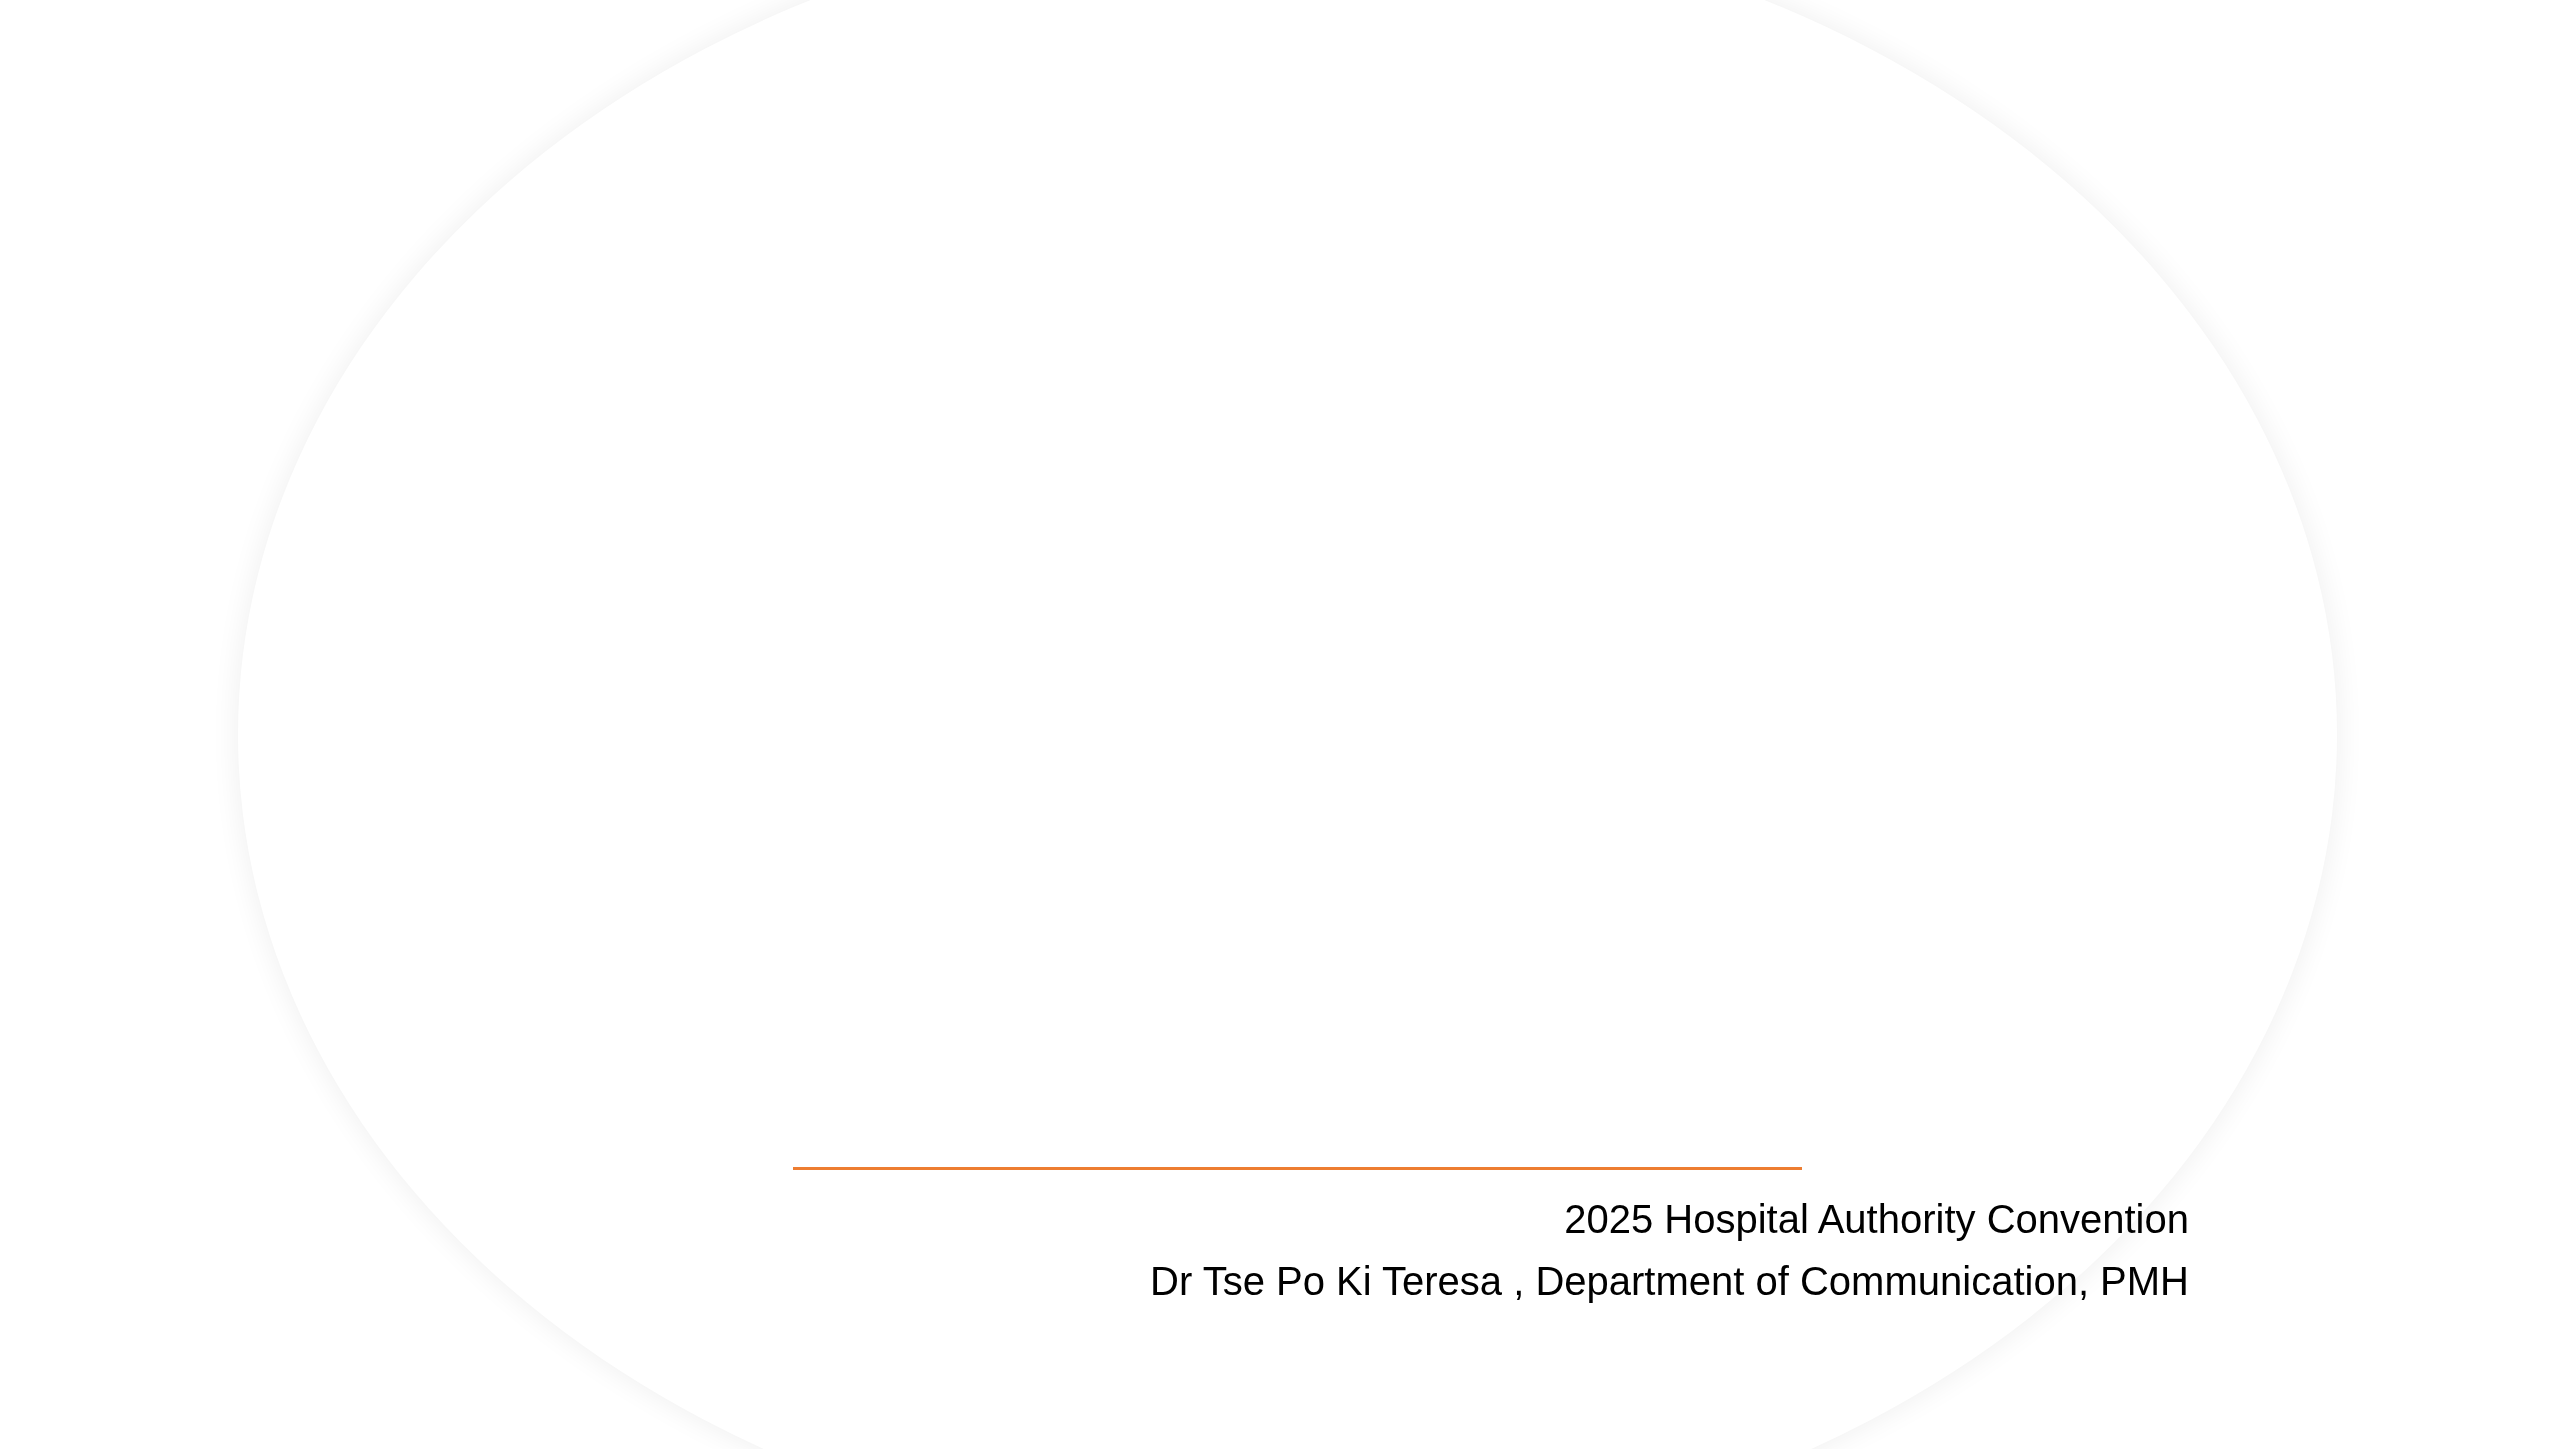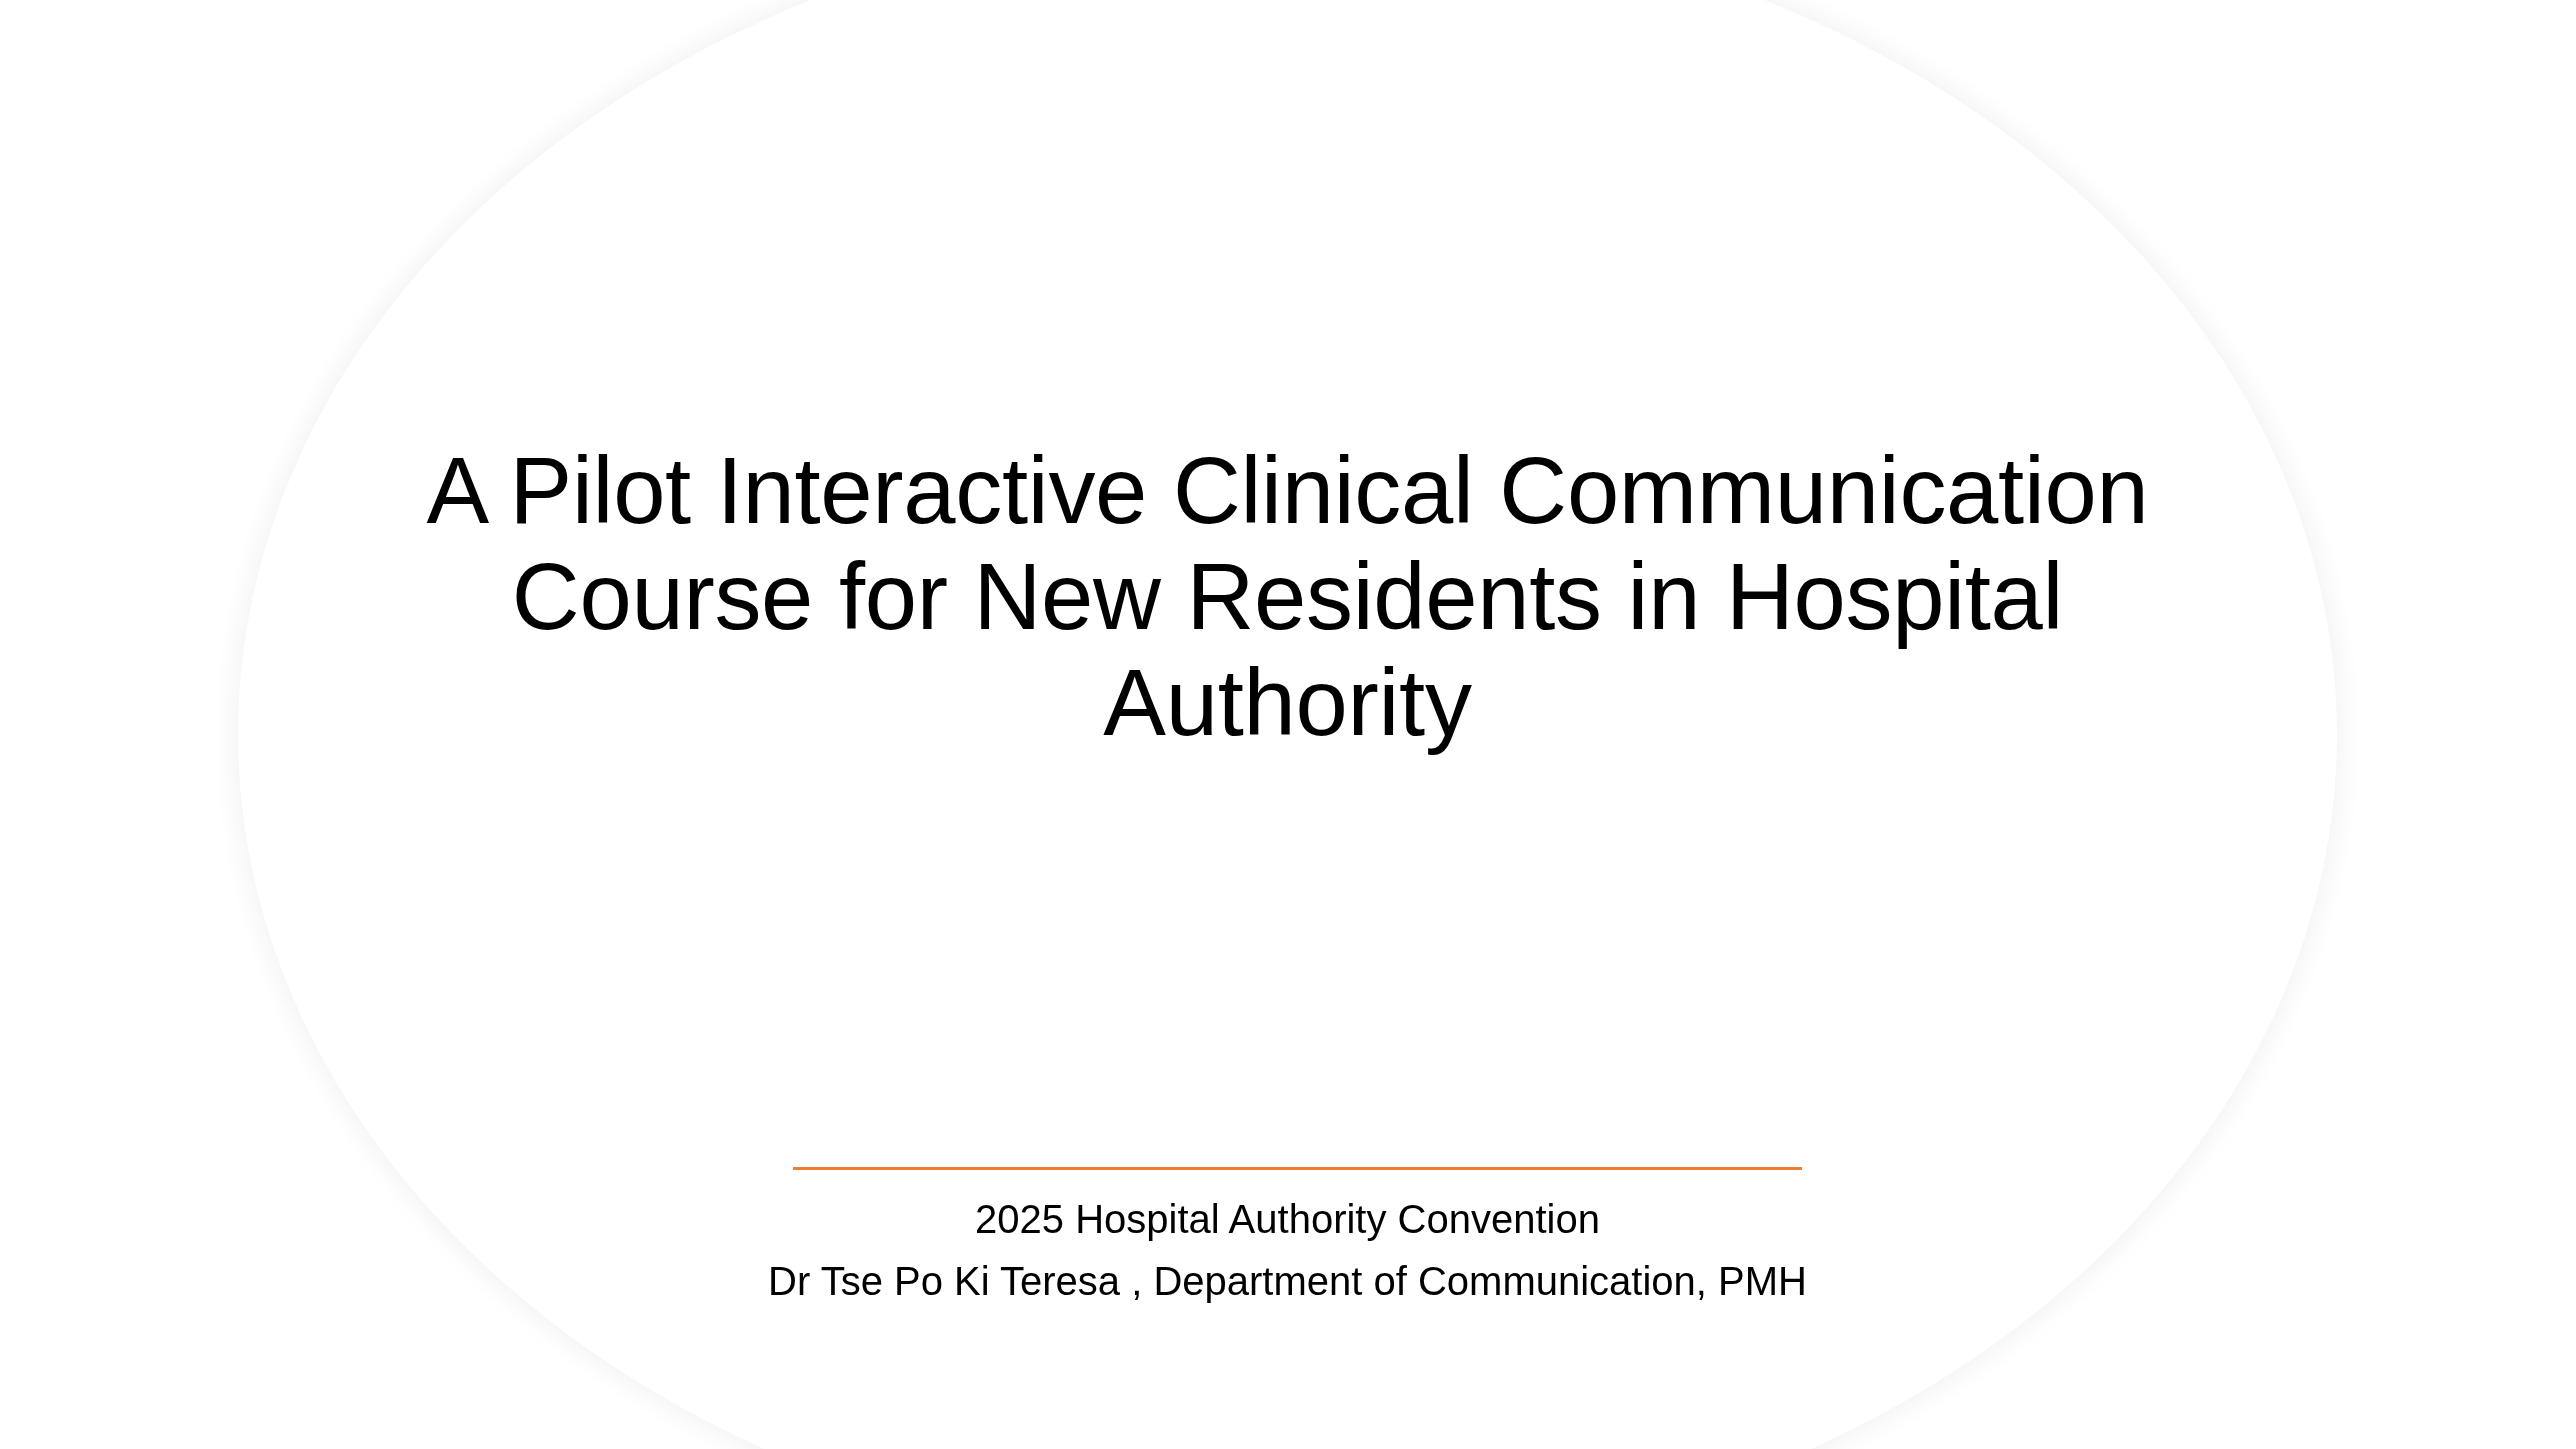--- a/index.html
+++ b/index.html
@@ -62,40 +62,39 @@
     width: 1009px;
     height: 3.2px;
     background: #ED7D31;
   }
 
   .subtitle-block {
     position: absolute;
     left: 386px;
     top: 1188px;
     width: 1803px;
-    text-align: center;
+    text-align: right;
   }
 
   .subtitle-line {
     font-size: 40px;
     line-height: 1.55;
     color: #000000;
     font-weight: 400;
   }
 </style>
 </head>
 <body>
 
 <div class="slide">
 
   <div class="oval-decoration"></div>
 
   <div class="content">
 
-    <div class="title">A Pilot Interactive Clinical Communication Course for New Residents in Hospital Authority</div>
 
     <div class="divider" style="background: rgb(237, 125, 49);"></div>
 
     <div class="subtitle-block">
       <div class="subtitle-line">2025 Hospital Authority Convention</div>
       <div class="subtitle-line">Dr Tse Po Ki Teresa , Department of Communication, PMH</div>
     </div>
 
   </div>
 </div>

